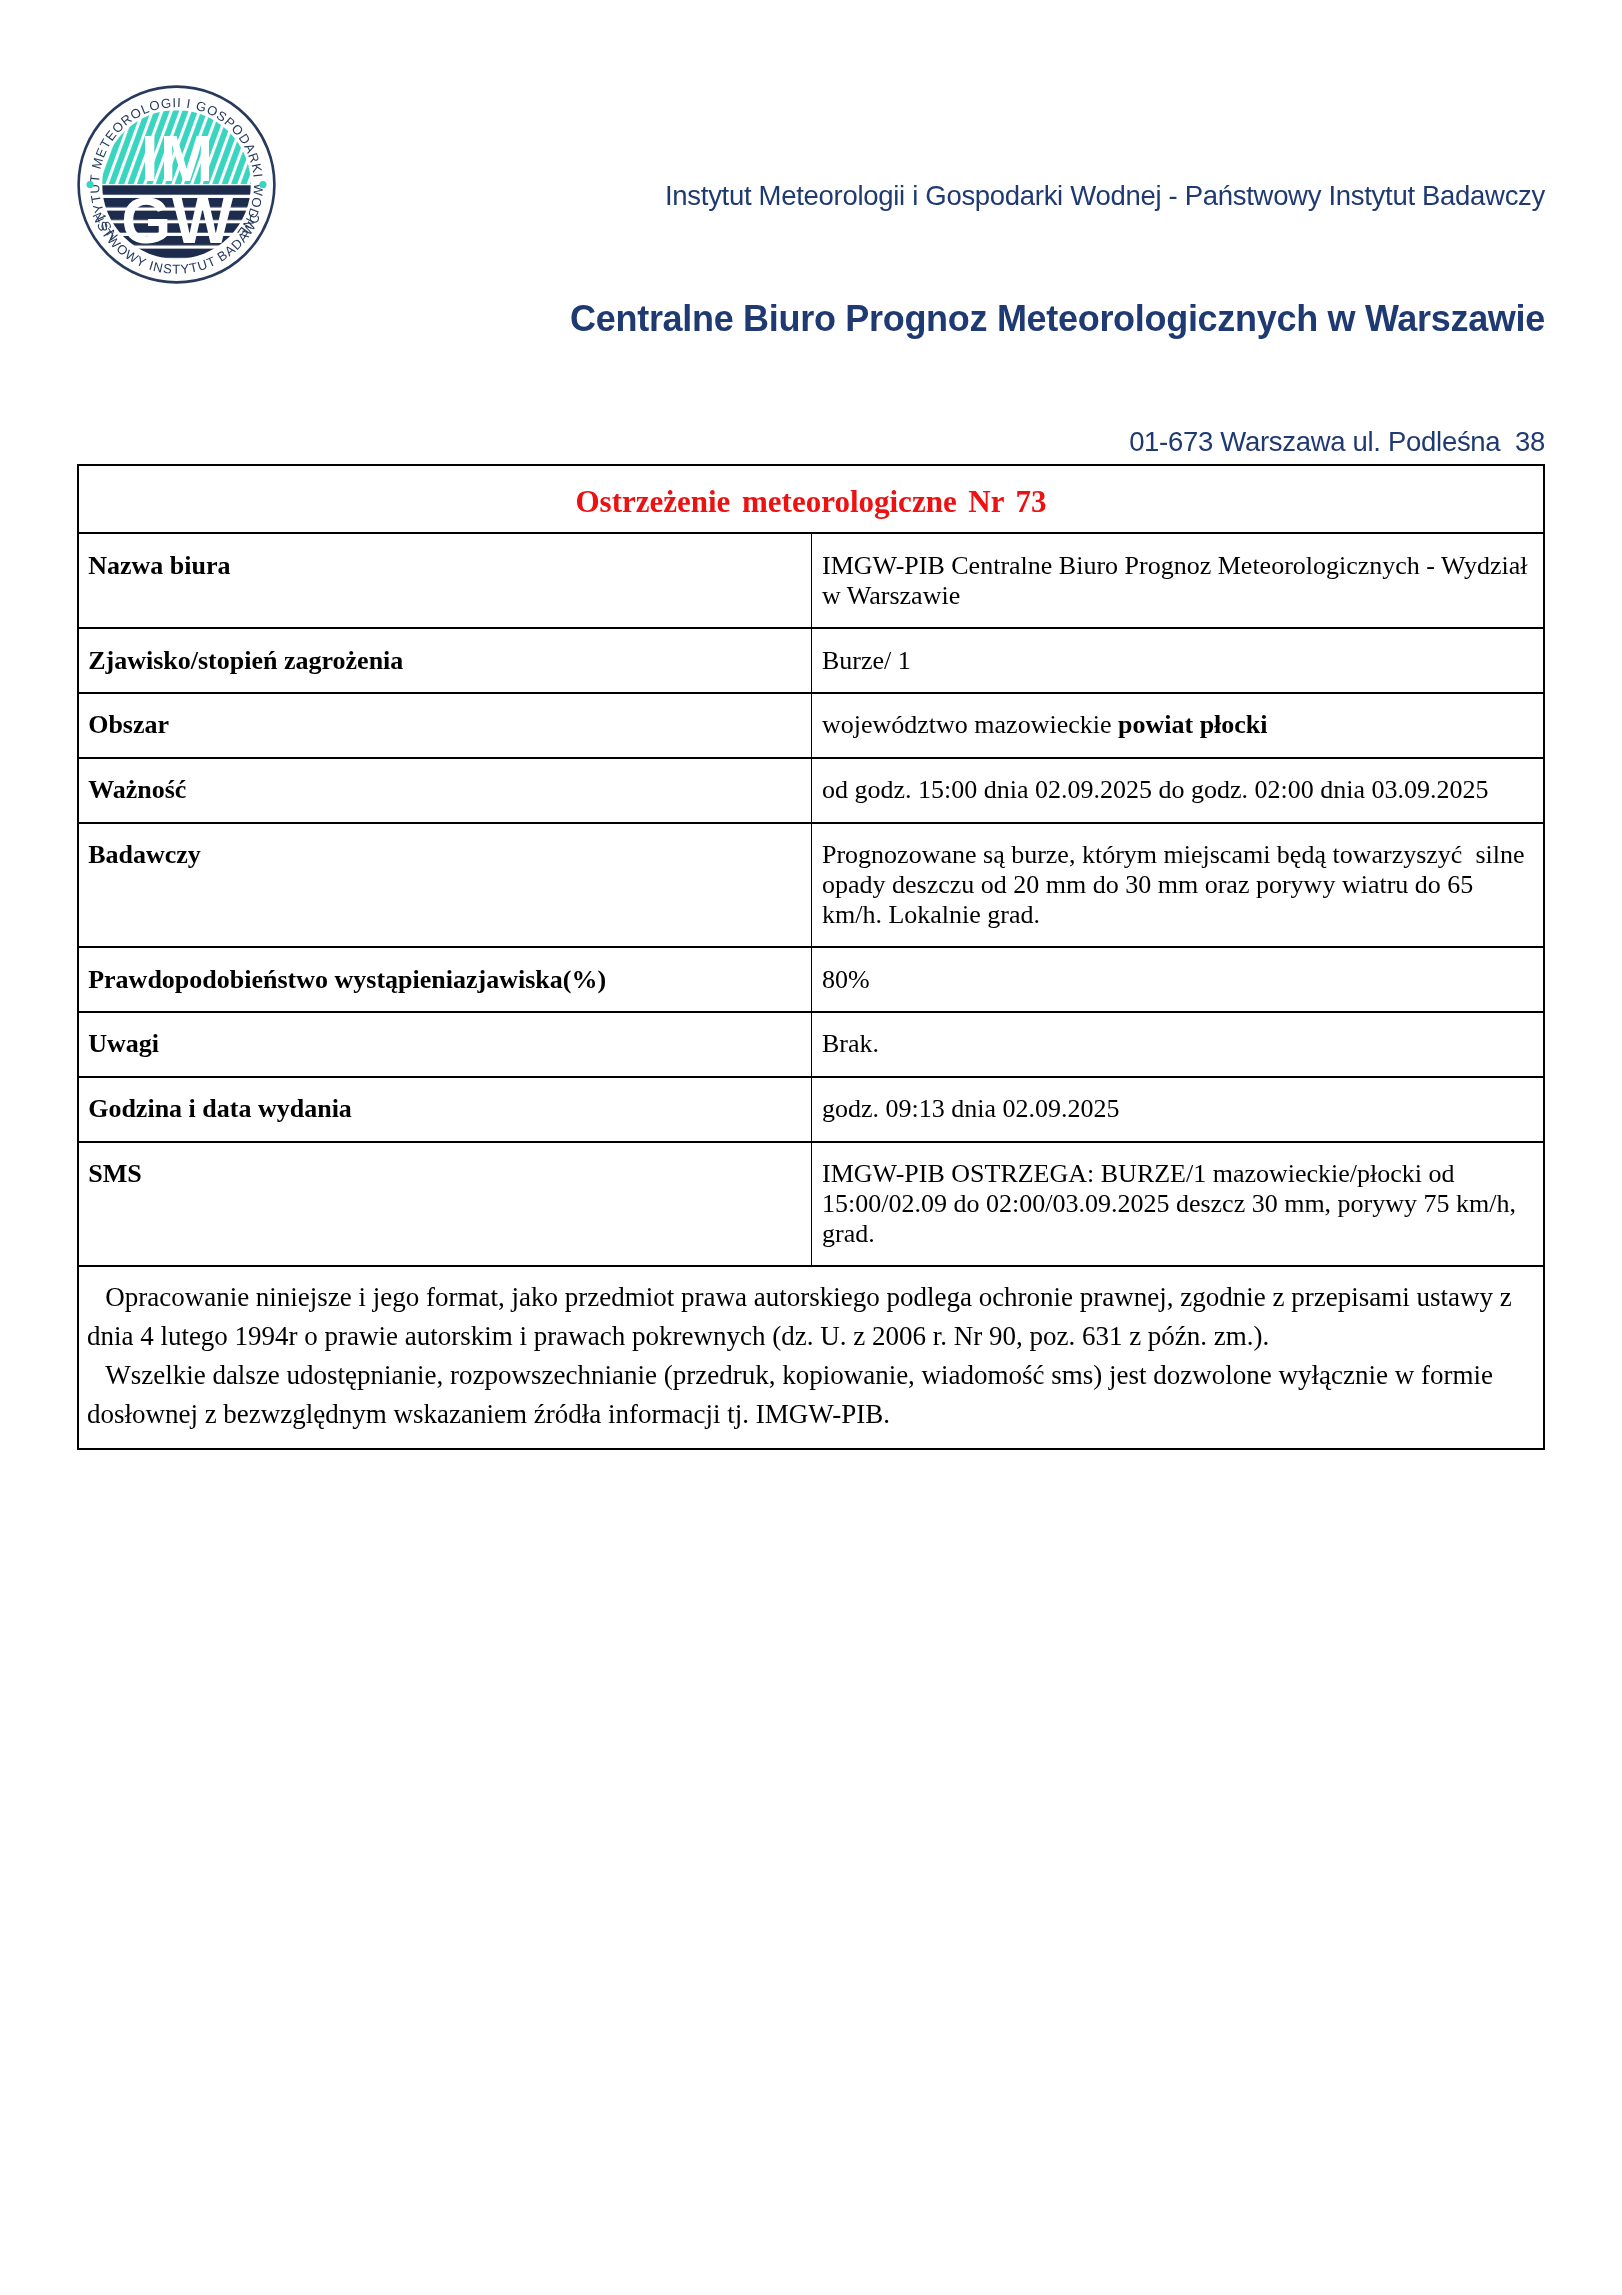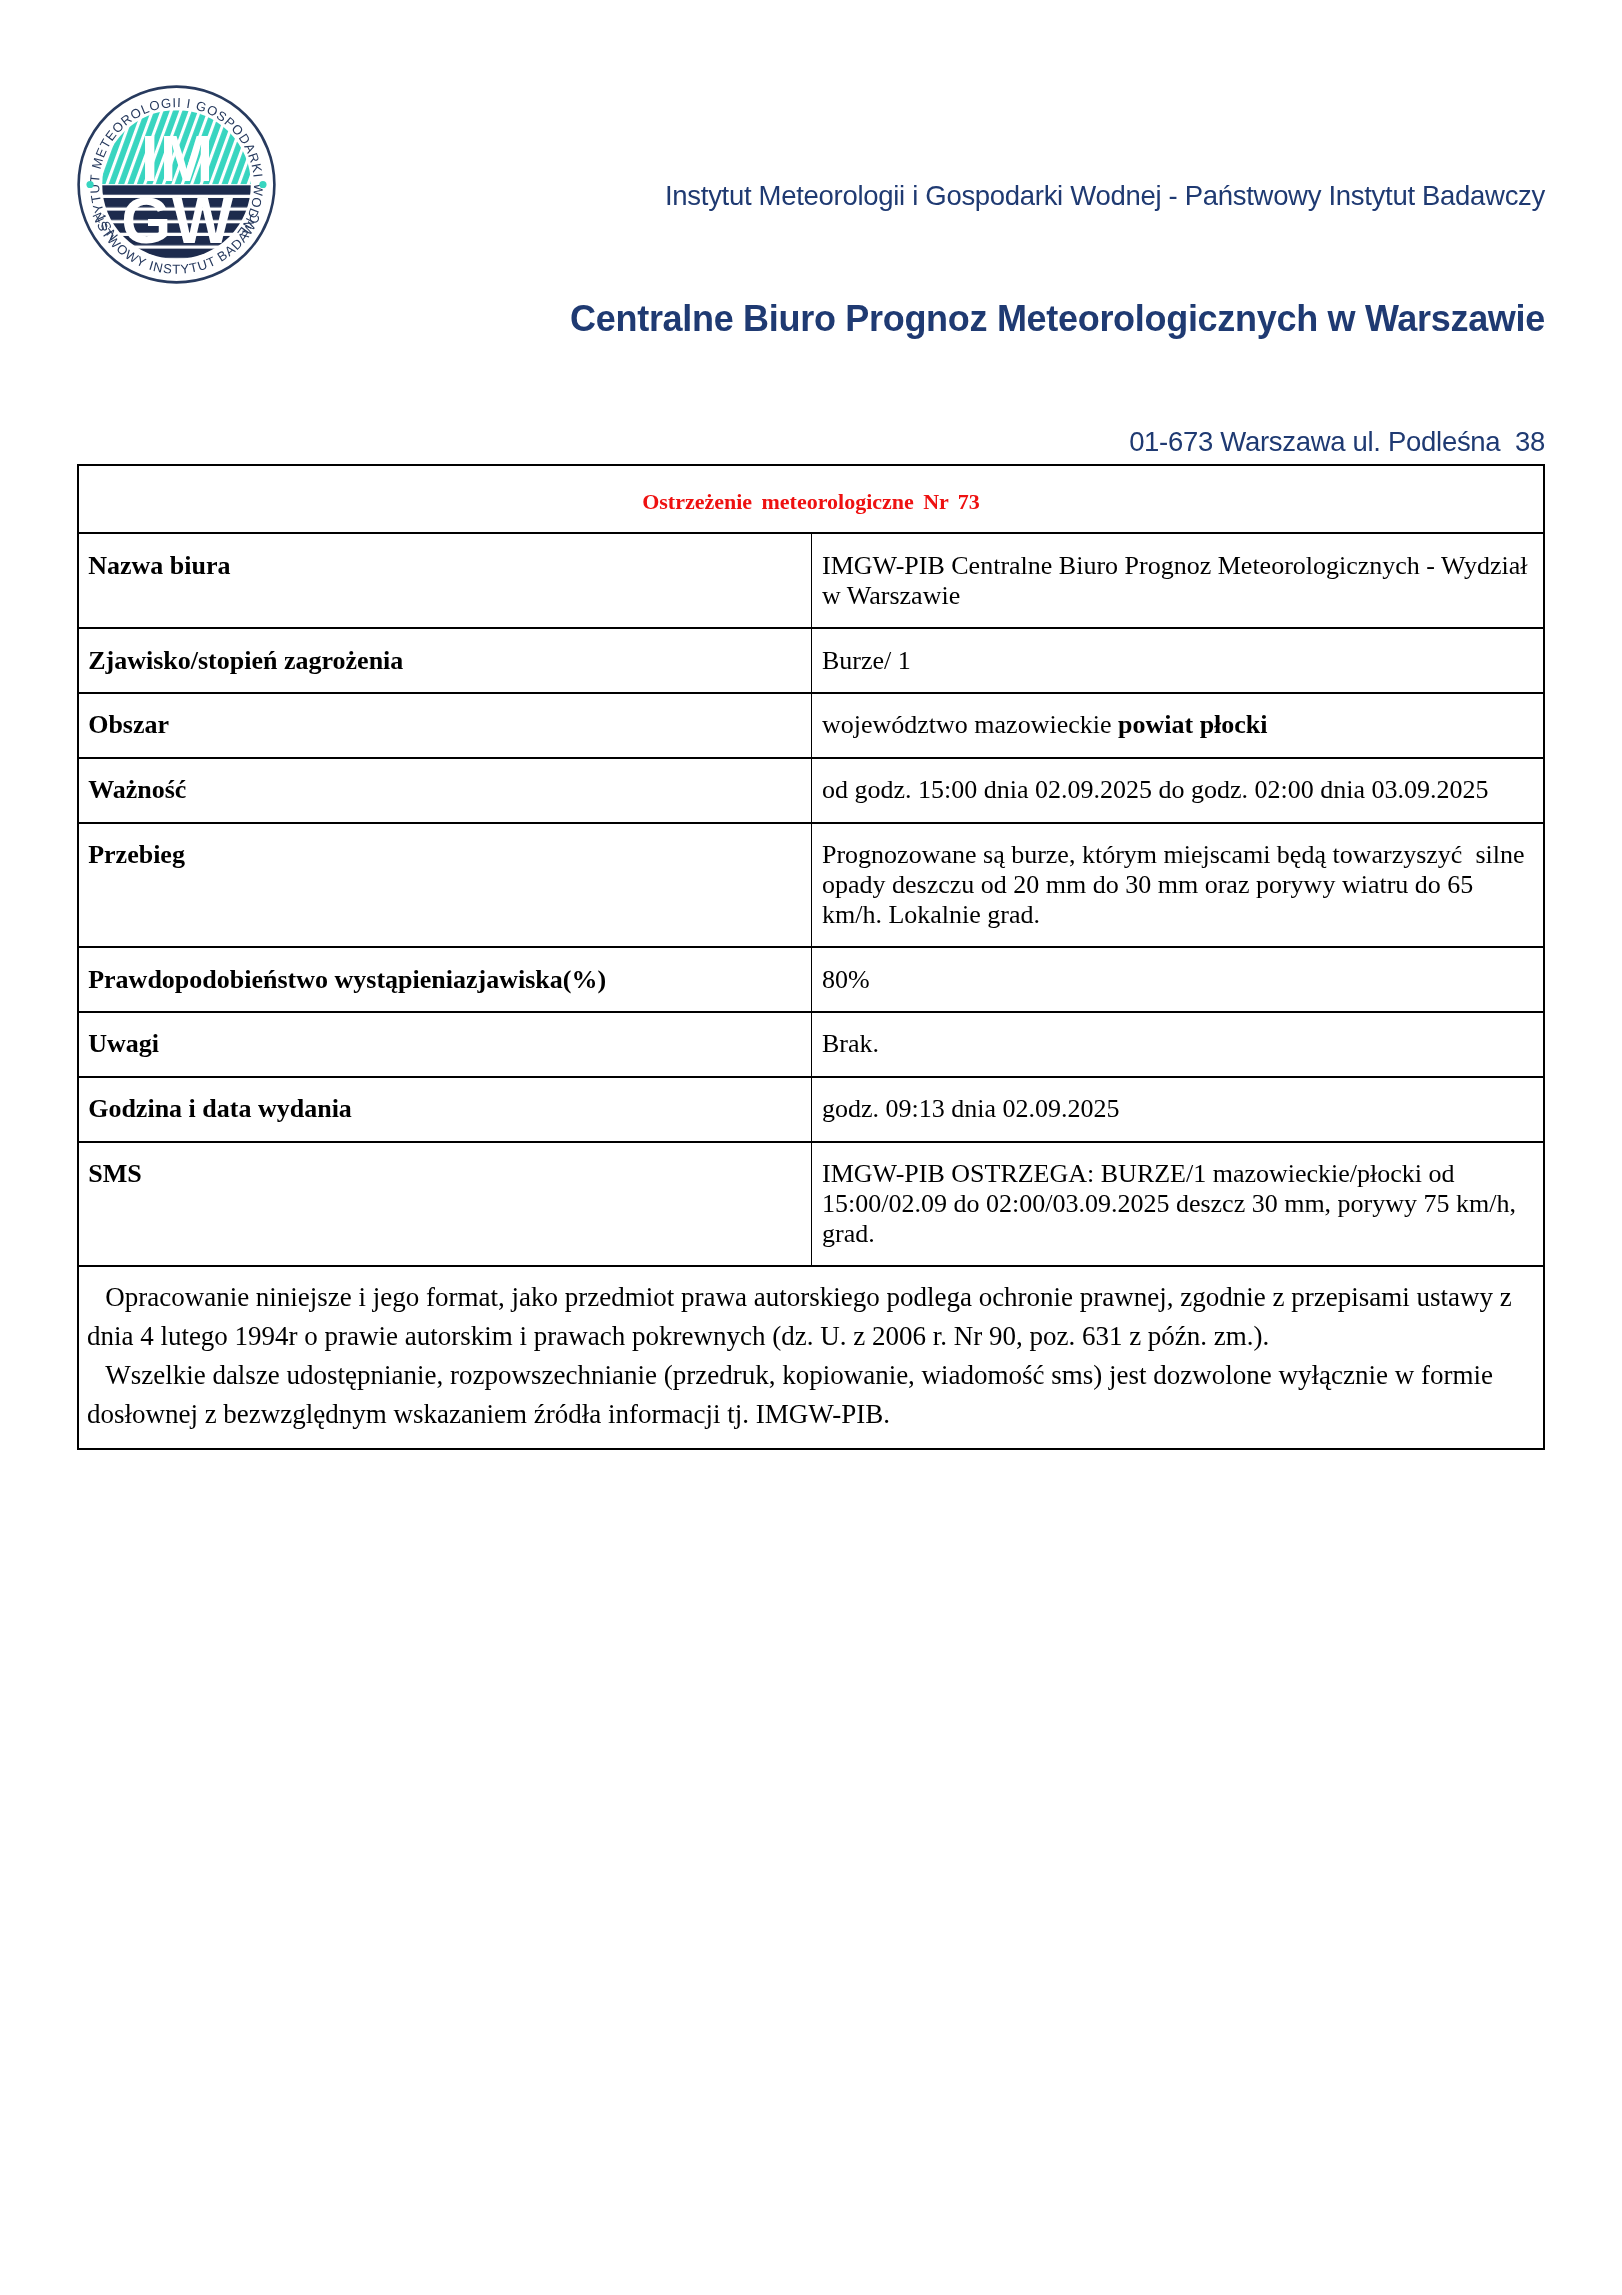--- a/index.html
+++ b/index.html
@@ -16,21 +16,21 @@
        font-size:27.5px;line-height:41px;letter-spacing:-0.3px;white-space:pre;}
   .hdr .line-bold{font-weight:bold;font-size:36px;}
 
   
   table.warn{position:absolute;left:77px;top:464px;width:1468px;
              border-collapse:collapse;table-layout:fixed;
              font-size:26px;line-height:30px;background:#fff;}
   table.warn{border:2px solid #000;}
   table.warn tr > *{border-top:2.6px solid #000;vertical-align:top;}
   tr.title-row td{border-top:none;text-align:center;
-                  color:#ee1111;font-weight:bold;font-size:22px;line-height:35px;
+                  color:#ee1111;font-weight:bold;font-size:31px;line-height:35px;
                   word-spacing:3.9px;padding:17.7px 6.5px 13.7px;}
   th.lbl{width:387px;border-right:1.3px solid #000;text-align:left;
          font-weight:bold;padding:16.4px 11.8px 16.4px 9.2px;}
   td.val{padding:16.4px 14.4px 16.4px 10.5px;white-space:pre-wrap;}
   td.val .bold{font-weight:bold;}
   tr.footer-row td{padding:10.5px 10.5px 14.4px 7.9px;font-size:27px;line-height:39px;}
   tr.footer-row p{margin:0;text-indent:18.3px;}
 </style>
 </head>
 <body>
@@ -99,21 +99,21 @@
         </tr>
         <tr>
           <th class="lbl">Obszar</th>
           <td class="val"><span>województwo mazowieckie </span><span class="bold">powiat płocki</span></td>
         </tr>
         <tr>
           <th class="lbl">Ważność</th>
           <td class="val"><span>od godz. 15:00 dnia 02.09.2025 do godz. 02:00 dnia 03.09.2025</span></td>
         </tr>
         <tr>
-          <th class="lbl">Przebieg</th>
+          <th class="lbl">Badawczy</th>
           <td class="val"><span>Prognozowane są burze, którym miejscami będą towarzyszyć  silne opady deszczu od 20 mm do 30 mm oraz porywy wiatru do 65 km/h. Lokalnie grad.</span></td>
         </tr>
         <tr>
           <th class="lbl">Prawdopodobieństwo wystąpieniazjawiska(%)</th>
           <td class="val"><span>80%</span></td>
         </tr>
         <tr>
           <th class="lbl">Uwagi</th>
           <td class="val"><span>Brak.</span></td>
         </tr>

